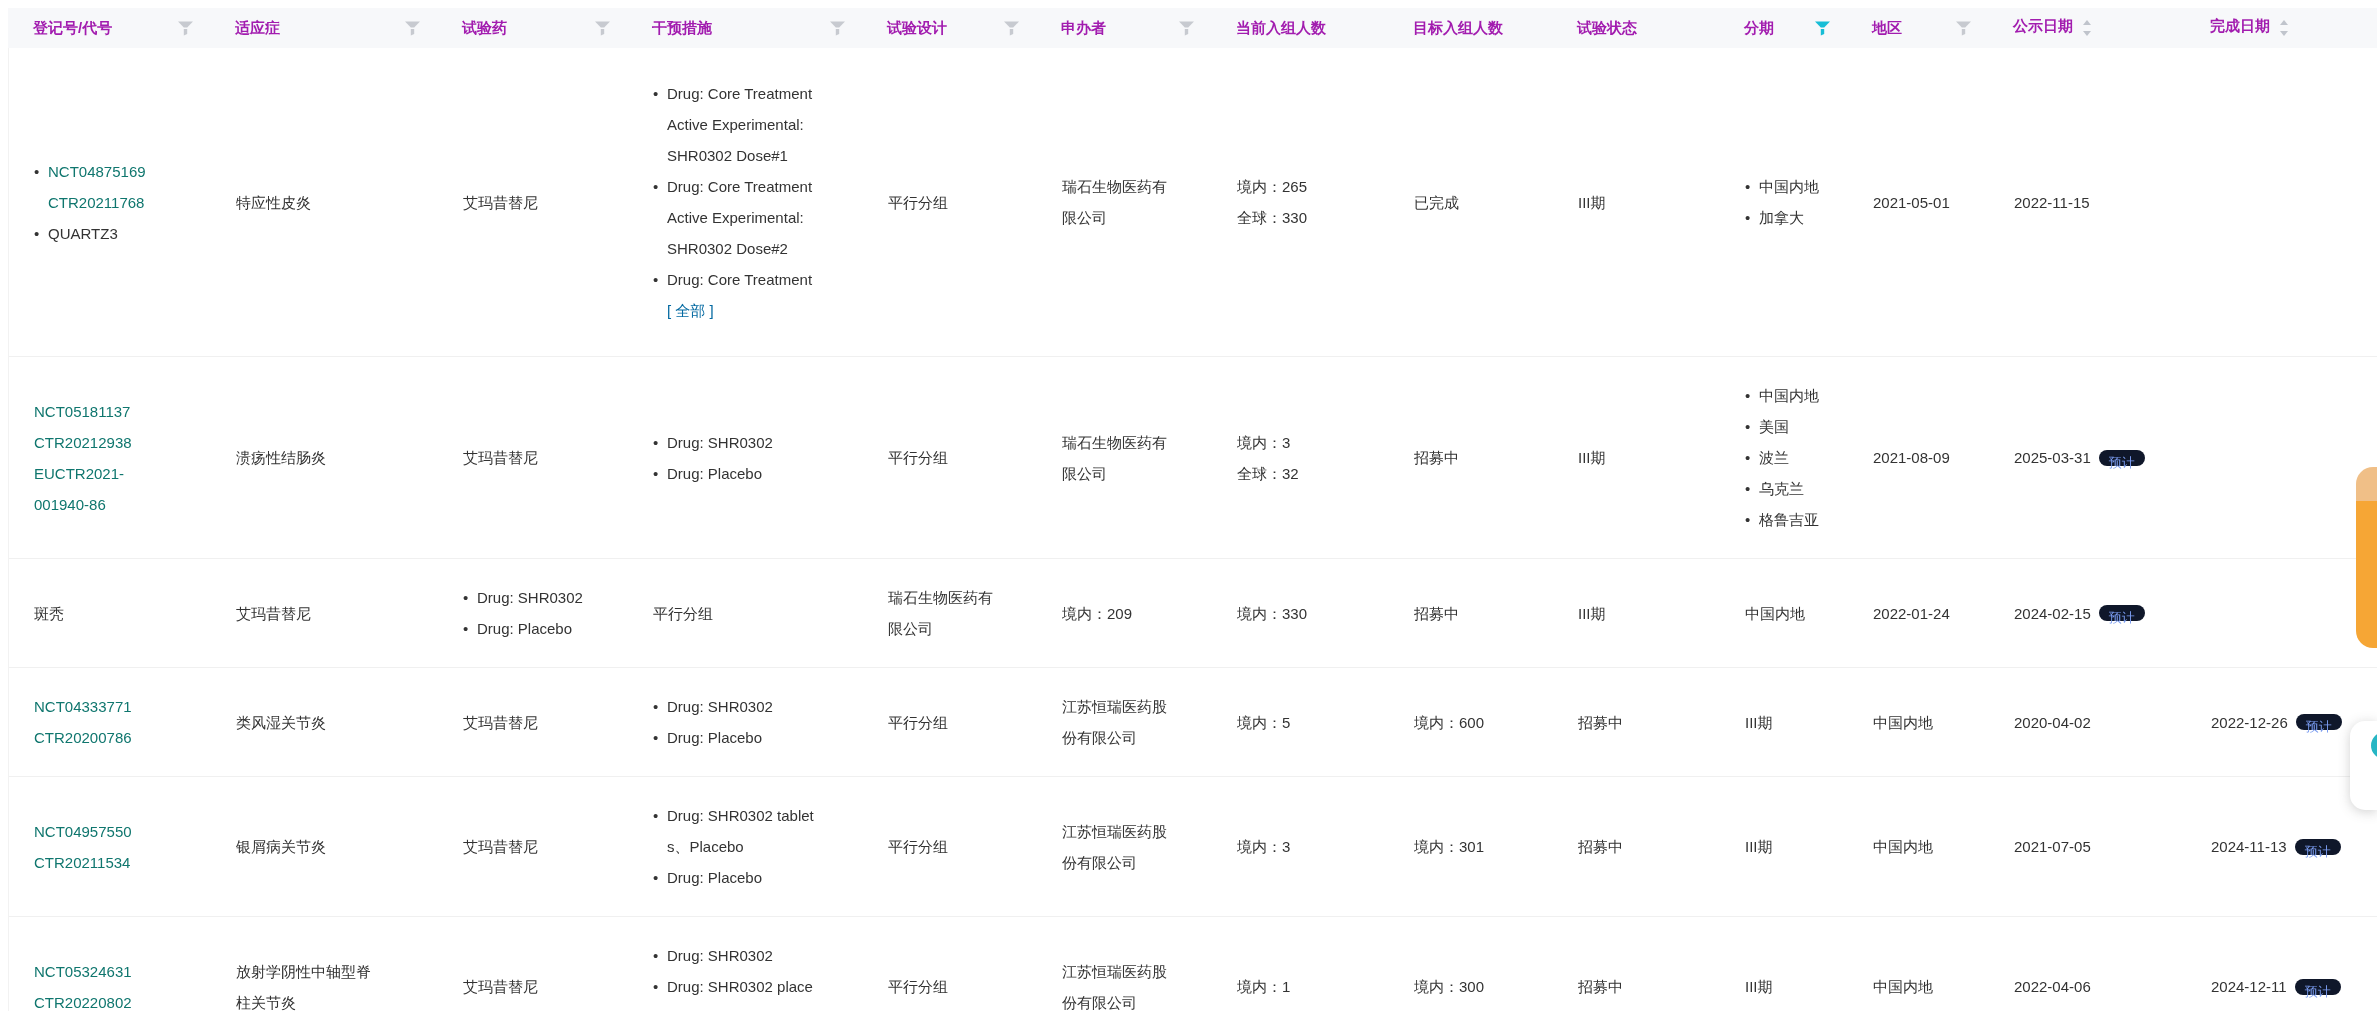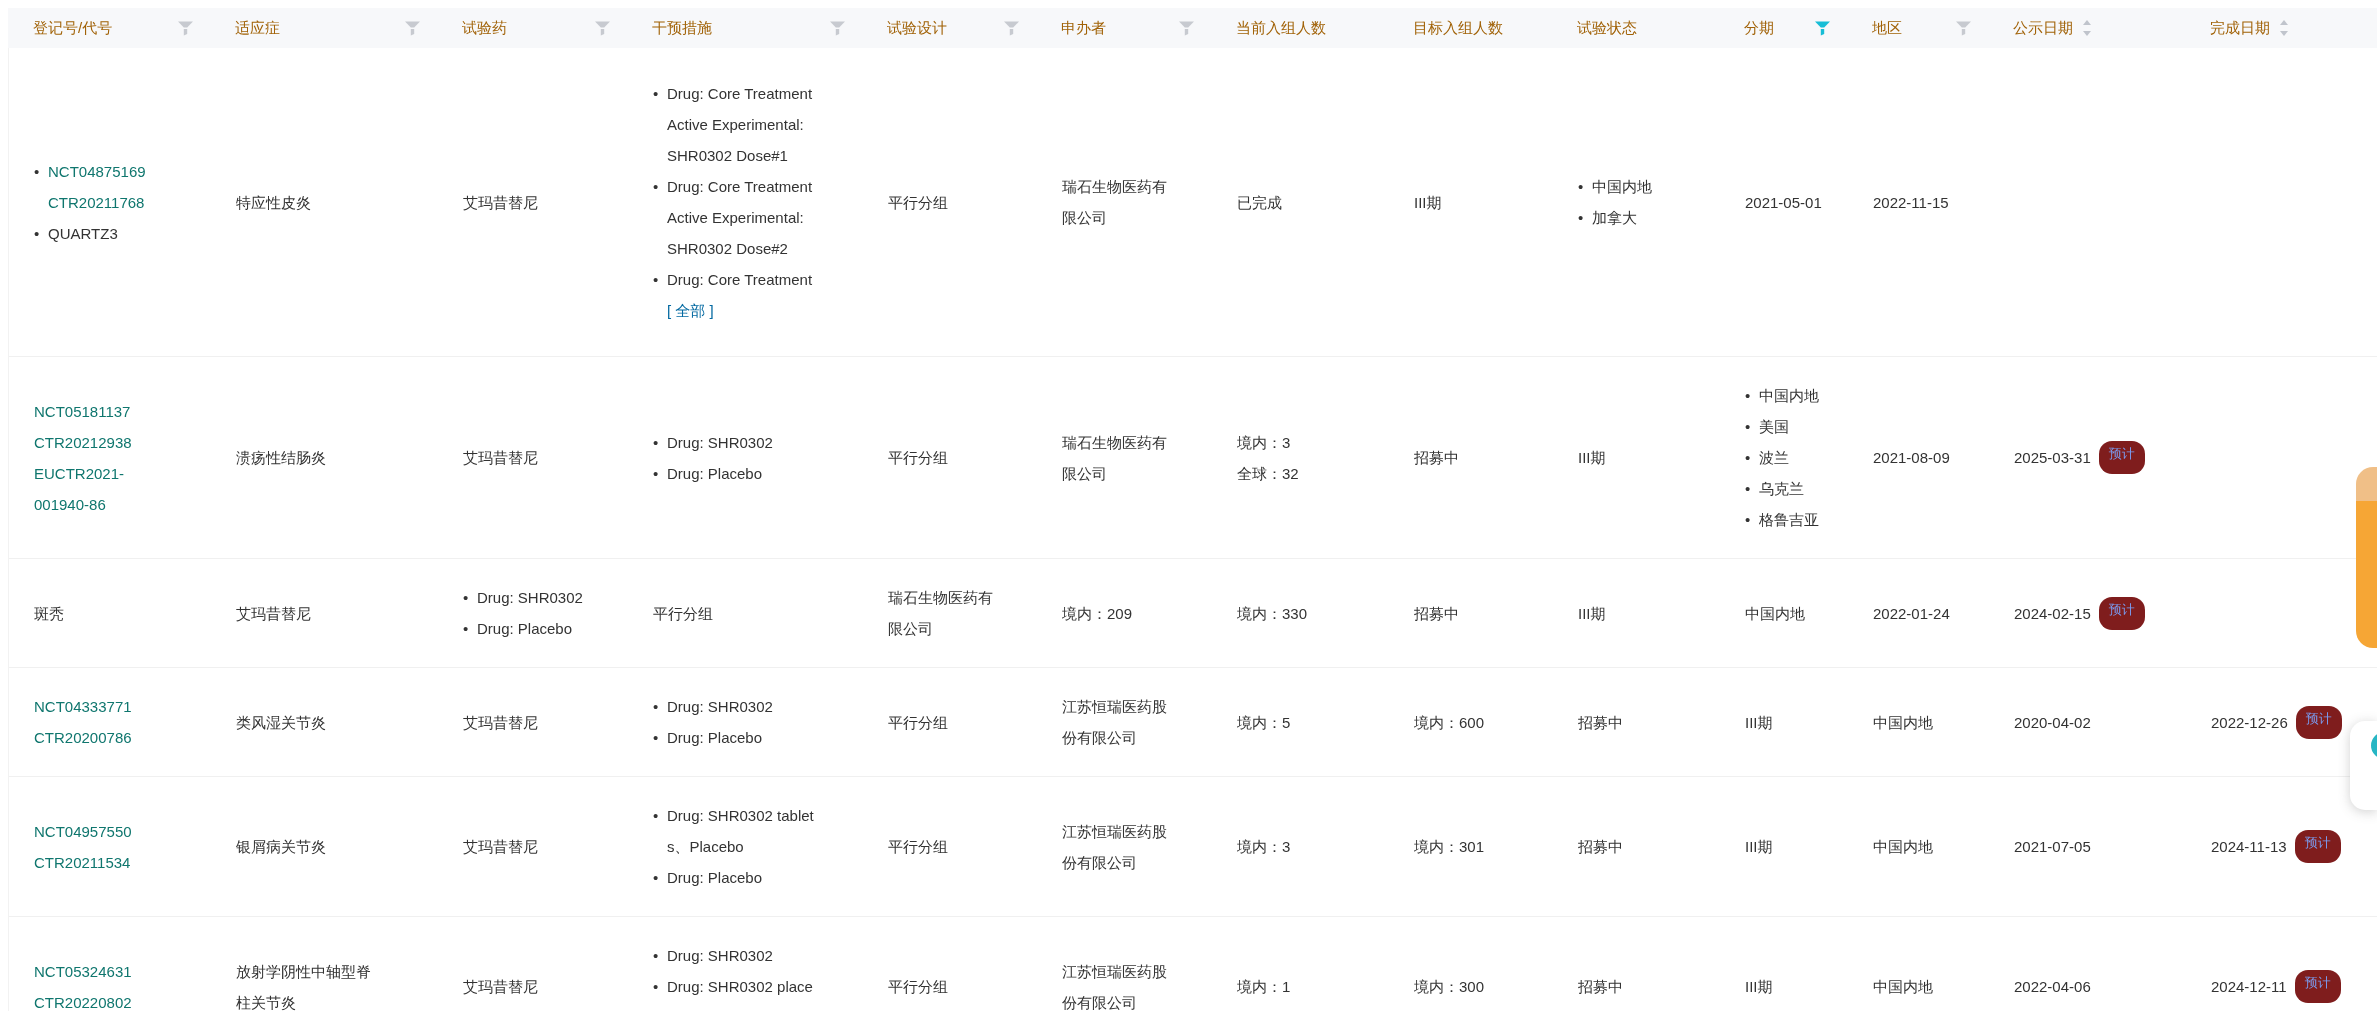--- a/index.html
+++ b/index.html
@@ -4,38 +4,38 @@
 <style>
   html,body{margin:0;padding:0}
   body{
     width:2377px;height:1011px;overflow:hidden;position:relative;background:#fff;
     font-family:"Liberation Sans","DejaVu Sans",sans-serif;
     -webkit-font-smoothing:antialiased;
   }
   .table{position:absolute;left:8px;top:8px;width:2369px;
     --cols:202px 227px 190px 235px 174px 175px 177px 164px 167px 128px 141px 197px 192px;}
   .thead{display:grid;grid-template-columns:var(--cols);height:40px;background:#f7f8fa;align-items:center}
-  .hcell{display:flex;align-items:center;padding-left:25px;font-size:15px;font-weight:400;color:#a16207;white-space:nowrap}
+  .hcell{display:flex;padding-left:25px;font-size:15px;font-weight:700;color:#a21caf;white-space:nowrap}
   .funnel{margin-left:auto;margin-right:17px;display:flex;align-items:center;cursor:pointer}
   .carets{margin-left:9px;display:flex;align-items:center;cursor:pointer}
   .tbody{border-left:1px solid #f2f2f2}
   .trow{display:grid;grid-template-columns:var(--cols);align-items:center;border-bottom:1px solid #f0f0f0;padding:23px 0}
   .trow:first-child{padding:30px 0}
   .cell{padding-left:25px;padding-right:10px;font-size:15px;color:#333;line-height:31px;word-break:break-all}
   .line{line-height:31px}
   .link{color:#0f766e;cursor:pointer}
   .item{display:flex}
   .bullet{flex:0 0 14px;color:#333;line-height:31px}
   .lines{flex:1 1 auto}
   .more{margin-left:14px;color:#0369a1;cursor:pointer;line-height:31px}
   .wrap142{max-width:142px}
   .wrap118{max-width:118px}
   .datecell{display:flex;align-items:center;flex-wrap:nowrap;white-space:nowrap;word-break:keep-all}
-  .badge{display:inline-block;height:33px;line-height:25px;padding:0 10px;border-radius:13px;
-    background:#7f1d1d;color:#7a9cf0;font-size:13px;margin-left:8px}
+  .badge{display:inline-block;height:16px;line-height:25px;padding:0 10px;border-radius:13px;
+    background:#0f172a;color:#7a9cf0;font-size:13px;margin-left:8px}
   .float-tab{position:absolute;top:467px;right:0;width:21px;height:181px;border-radius:17px 0 0 17px;
     background:linear-gradient(180deg,#f0bf87 0,#f0bf87 34px,#f6a635 34px);z-index:5;cursor:pointer}
   .float-card{position:absolute;top:721px;right:0;width:27px;height:89px;background:#fff;
     border-radius:15px 0 0 15px;box-shadow:0 2px 12px rgba(90,90,90,.28);z-index:5;cursor:pointer}
   .float-dot{position:absolute;top:11px;right:-21px;width:27px;height:27px;border-radius:50%;background:#26b6c4}
 </style>
 </head>
 <body>
 
 <div class="table">
@@ -188,20 +188,26 @@
           </div>
           <div class="more">[ 全部 ]</div>
         </div>
         <div class="cell">
           <div>平行分组</div>
         </div>
         <div class="cell">
           <div class="wrap118">瑞石生物医药有限公司</div>
         </div>
         <div class="cell">
+          <div class="lines">
+            <div class="line">境内：265</div>
+            <div class="line">全球：330</div>
+          </div>
+        </div>
+        <div class="cell">
           <div>已完成</div>
         </div>
         <div class="cell">
           <div>III期</div>
         </div>
         <div class="cell">
           <div class="item">
             <span class="bullet">•</span>
             <div class="lines">
               <div class="line">中国内地</div>

